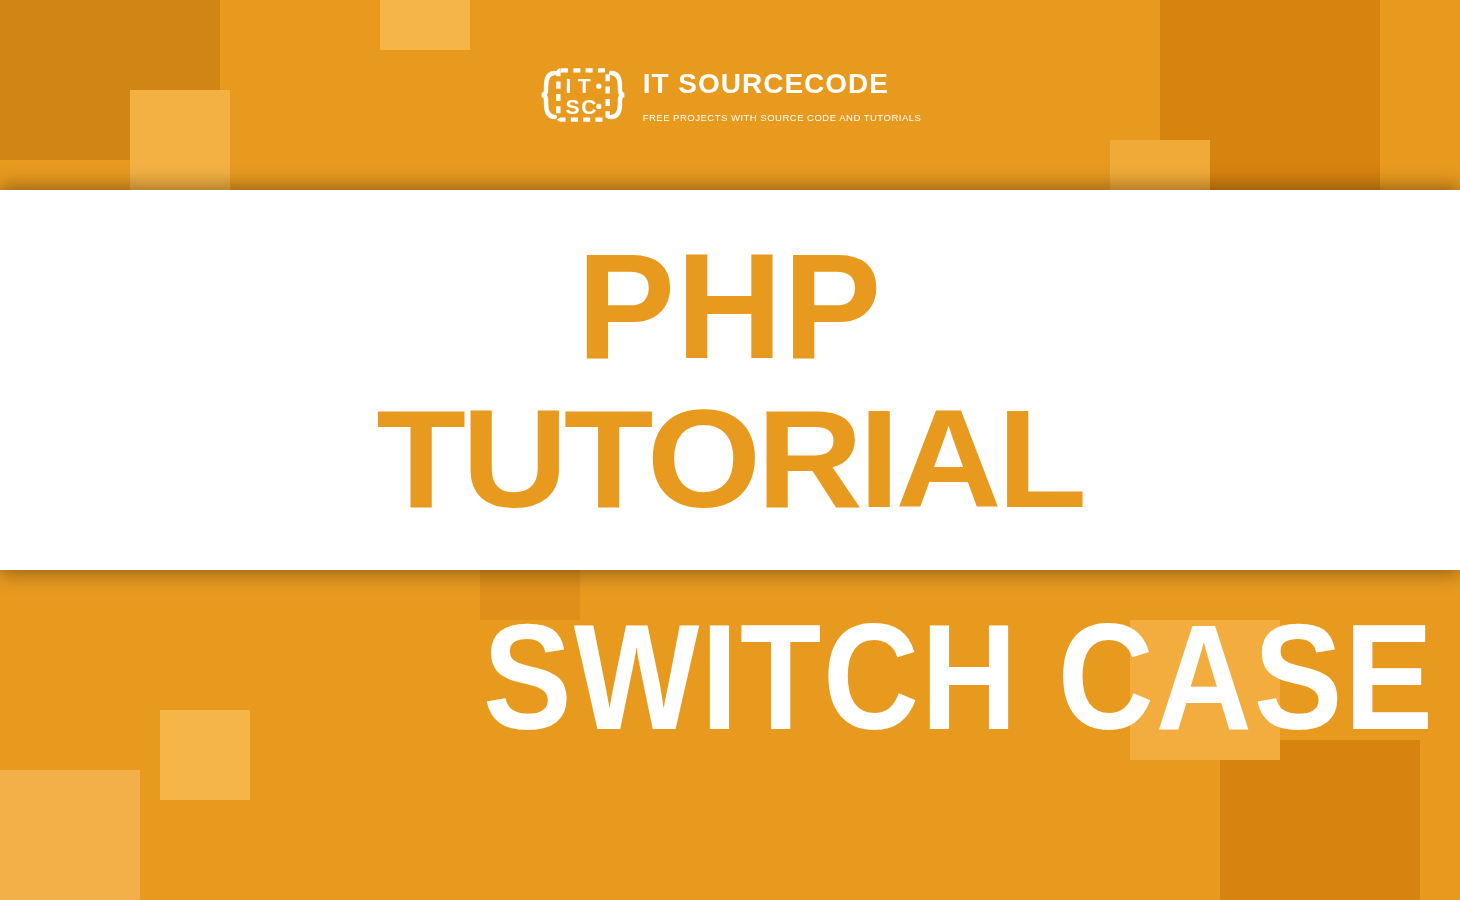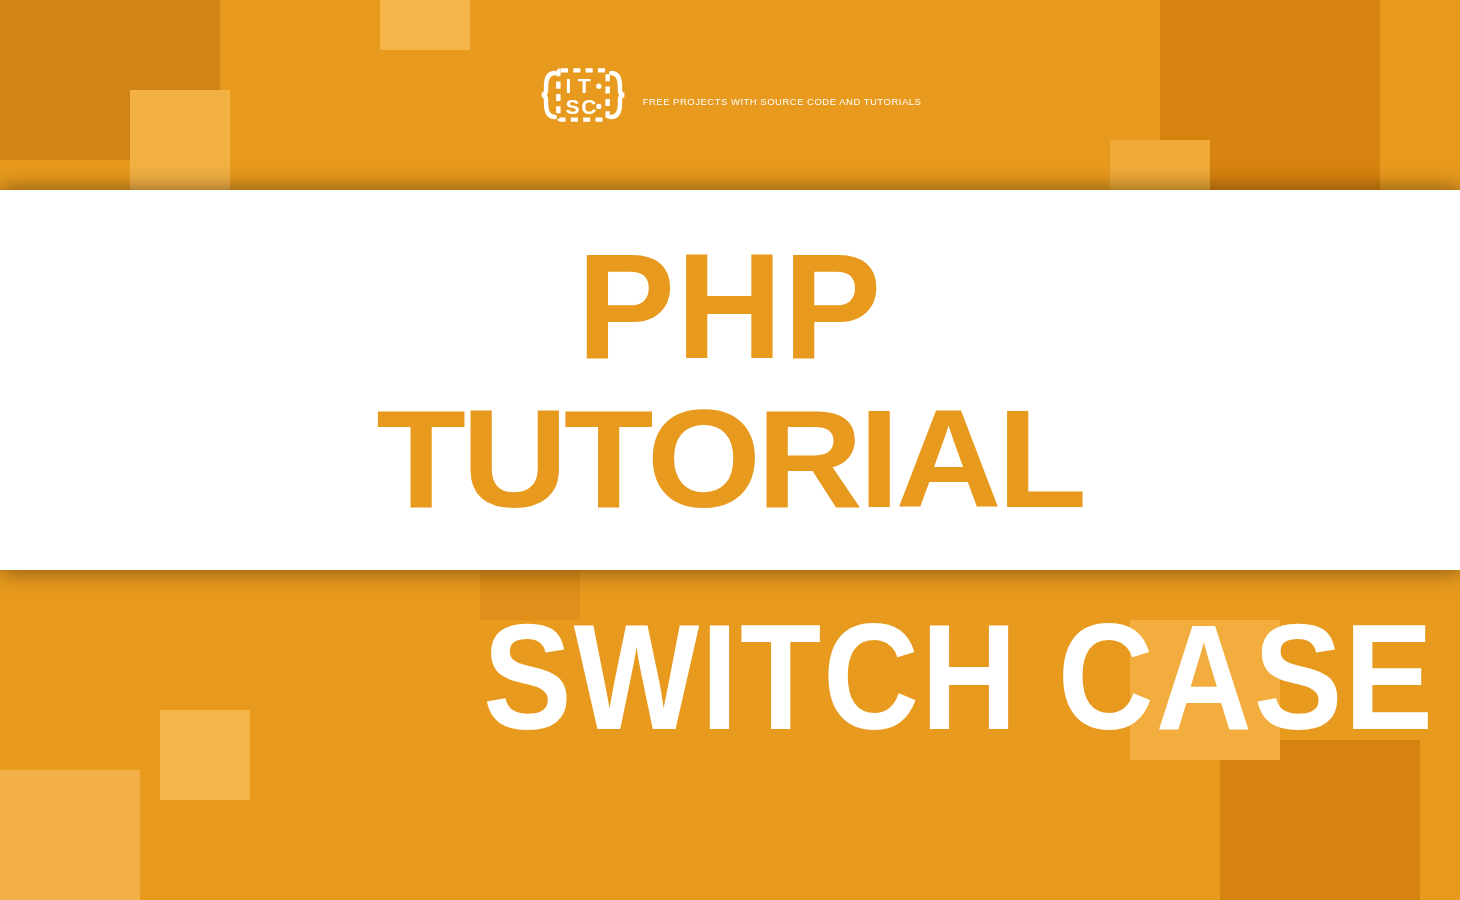--- a/index.html
+++ b/index.html
@@ -150,20 +150,21 @@
           <text x="30" y="48" font-size="24">I</text>
           <text x="44" y="48" font-size="24">T</text>
           <text x="30" y="72" font-size="24">S</text>
           <text x="48" y="72" font-size="24">C</text>
         </g>
         <circle cx="68" cy="40" r="3" fill="#fff"></circle>
         <circle cx="68" cy="63" r="3" fill="#fff"></circle>
       </svg>
     </div>
     <div class="logo-text">
+      <div class="logo-title">IT SOURCECODE</div>
       <div class="logo-tagline">FREE PROJECTS WITH SOURCE CODE AND TUTORIALS</div>
     </div>
   </div>
 </div>
 
 <div class="white-band">
   <div class="main-title">PHP</div>
   <div class="main-subtitle">TUTORIAL</div>
 </div>
 

